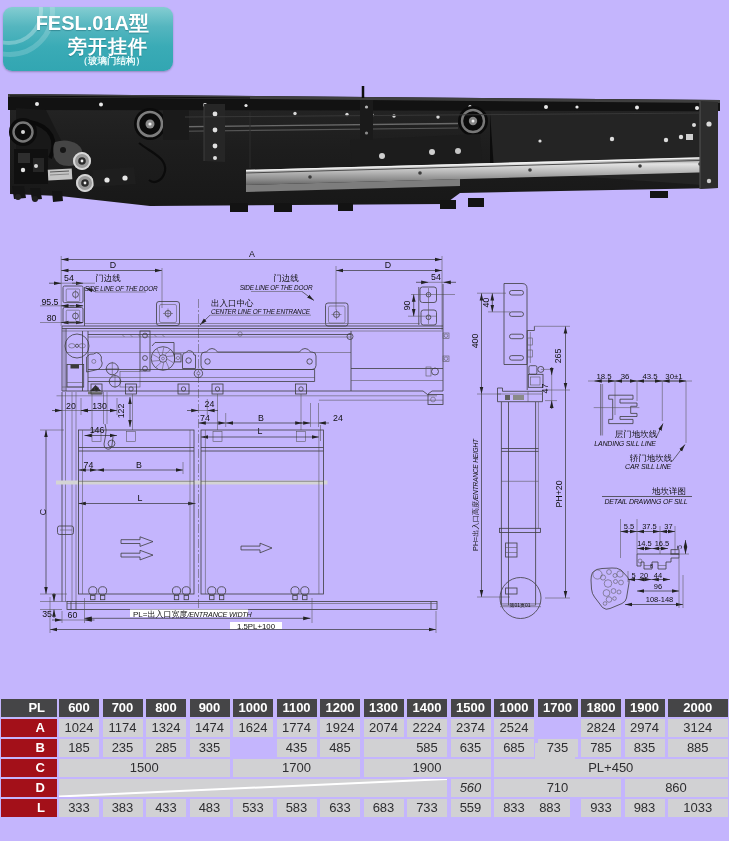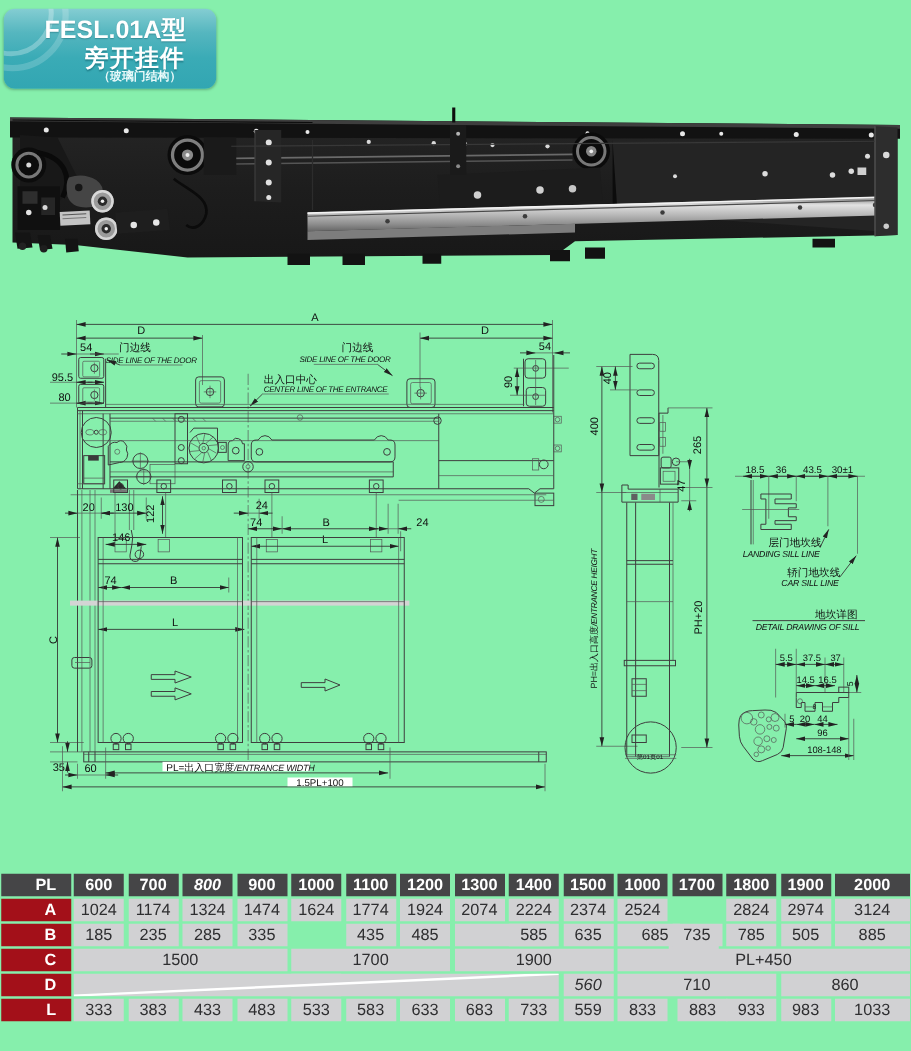--- a/index.html
+++ b/index.html
@@ -1,16 +1,16 @@
 <!DOCTYPE html>
 <html><head><meta charset="utf-8">
 <style>
 html,body{margin:0;padding:0;background:#fff;}
 body{width:729px;height:841px;font-family:"Liberation Sans",sans-serif;}
-#page{position:relative;width:729px;height:841px;overflow:hidden;background:#86efac;}
+#page{position:relative;width:729px;height:841px;overflow:hidden;background:#c4b5fd;}
 
 #badge{position:absolute;left:3px;top:7px;width:170px;height:64px;border-radius:9px;
 background:linear-gradient(180deg,#84cdd2 0%,#55b6bf 30%,#3aabb6 62%,#32a6b2 100%);
 overflow:hidden;box-shadow:0 1px 2px rgba(0,0,0,0.25);}
 #badge .t1,#badge .t2{text-shadow:0 1px 1px rgba(0,70,80,0.35);}
 #badge .t1{position:absolute;right:24px;top:3px;font-size:20px;font-weight:bold;color:#fff;letter-spacing:0px;}
 #badge .t2{position:absolute;right:25px;top:27px;font-size:19px;font-weight:bold;color:#fff;letter-spacing:1px;}
 #badge .t3{position:absolute;right:28px;top:48px;font-size:9.5px;font-weight:bold;color:#eafafa;}
 .arc{position:absolute;border-radius:50%;border:4px solid rgba(255,255,255,0.28);background:transparent;}
 
@@ -892,21 +892,21 @@
 <text class="tx" x="659.5" y="602" text-anchor="middle" style="font-size:7.5px">108-148</text>
 <line class="lt" x1="679" y1="558" x2="679" y2="608"></line>
 <line class="lt" x1="683" y1="575" x2="683" y2="608"></line>
 </g>
 </svg>
 
 <div id="tbl">
       <div class="hc" style="left: 1px; top: 0px; width: 56px; justify-content: flex-end; padding-right: 12px; box-sizing: border-box;">PL</div>
       <div class="hc" style="left: 59px; top: 0px; width: 40px;">600</div>
       <div class="hc" style="left: 102.5px; top: 0px; width: 40px;">700</div>
-      <div class="hc" style="left: 146px; top: 0px; width: 40px; font-style: italic;">800</div>
+      <div class="hc" style="left: 146px; top: 0px; width: 40px;">800</div>
       <div class="hc" style="left: 189.5px; top: 0px; width: 40px;">900</div>
       <div class="hc" style="left: 233px; top: 0px; width: 40px;">1000</div>
       <div class="hc" style="left: 276.5px; top: 0px; width: 40px;">1100</div>
       <div class="hc" style="left: 320px; top: 0px; width: 40px;">1200</div>
       <div class="hc" style="left: 363.5px; top: 0px; width: 40px;">1300</div>
       <div class="hc" style="left: 407px; top: 0px; width: 40px;">1400</div>
       <div class="hc" style="left: 450.5px; top: 0px; width: 40px;">1500</div>
       <div class="hc" style="left: 494px; top: 0px; width: 40px;">1000</div>
       <div class="hc" style="left: 537.5px; top: 0px; width: 40px;">1700</div>
       <div class="hc" style="left: 581px; top: 0px; width: 40px;">1800</div>
@@ -935,24 +935,24 @@
       <div class="dc" style="left: 59px; top: 40px; width: 40px;">185</div>
       <div class="dc" style="left: 102.5px; top: 40px; width: 40px;">235</div>
       <div class="dc" style="left: 146px; top: 40px; width: 40px;">285</div>
       <div class="dc" style="left: 189.5px; top: 40px; width: 40px;">335</div>
       <div class="dc" style="left: 233px; top: 40px; width: 40px; margin-top: 40px;">385</div>
       <div class="dc" style="left: 276.5px; top: 40px; width: 40px;">435</div>
       <div class="dc" style="left: 320px; top: 40px; width: 40px;">485</div>
       <div class="dc" style="left: 363.5px; top: 40px; width: 36px; padding-left: 40px;">535</div>
       <div class="dc" style="left: 407px; top: 40px; width: 40px;">585</div>
       <div class="dc" style="left: 450.5px; top: 40px; width: 40px;">635</div>
-      <div class="dc" style="left: 494px; top: 40px; width: 40px; padding-left: 10px;">685</div>
+      <div class="dc" style="left: 494px; top: 40px; width: 40px;">685</div>
       <div class="dc" style="left: 537.5px; top: 40px; width: 40px;">735</div>
       <div class="dc" style="left: 581px; top: 40px; width: 40px;">785</div>
-      <div class="dc" style="left: 624.5px; top: 40px; width: 40px;">505</div>
+      <div class="dc" style="left: 624.5px; top: 40px; width: 40px;">835</div>
       <div class="dc" style="left: 668px; top: 40px; width: 59.5px;">885</div>
       <div class="dc" style="left: 59px; top: 60px; width: 170.5px;">1500</div>
       <div class="dc" style="left: 233px; top: 60px; width: 127px;">1700</div>
       <div class="dc" style="left: 363.5px; top: 60px; width: 127px;">1900</div>
       <div class="dc" style="left: 494px; top: 60px; width: 233.5px;">PL+450</div>
       <div class="dc" style="left: 59px; top: 80px; width: 388px;">
         <svg width="388" height="17.5" style="position:absolute;left:0;top:0;">
           <line x1="0" y1="17.5" x2="388" y2="0" stroke="#fff" stroke-width="2"></line>
         </svg>
       </div>
@@ -963,18 +963,18 @@
       <div class="dc" style="left: 102.5px; top: 100px; width: 40px;">383</div>
       <div class="dc" style="left: 146px; top: 100px; width: 40px;">433</div>
       <div class="dc" style="left: 189.5px; top: 100px; width: 40px;">483</div>
       <div class="dc" style="left: 233px; top: 100px; width: 40px;">533</div>
       <div class="dc" style="left: 276.5px; top: 100px; width: 40px;">583</div>
       <div class="dc" style="left: 320px; top: 100px; width: 40px;">633</div>
       <div class="dc" style="left: 363.5px; top: 100px; width: 40px;">683</div>
       <div class="dc" style="left: 407px; top: 100px; width: 40px;">733</div>
       <div class="dc" style="left: 450.5px; top: 100px; width: 40px;">559</div>
       <div class="dc" style="left: 494px; top: 100px; width: 40px;">833</div>
-      <div class="dc" style="left: 530px; top: 100px; width: 40px; margin-left: 12px;">883</div>
+      <div class="dc" style="left: 530px; top: 100px; width: 40px;">883</div>
       <div class="dc" style="left: 581px; top: 100px; width: 40px;">933</div>
       <div class="dc" style="left: 624.5px; top: 100px; width: 40px;">983</div>
       <div class="dc" style="left: 668px; top: 100px; width: 59.5px;">1033</div>
     </div>
 
 </div>
 </body></html>

